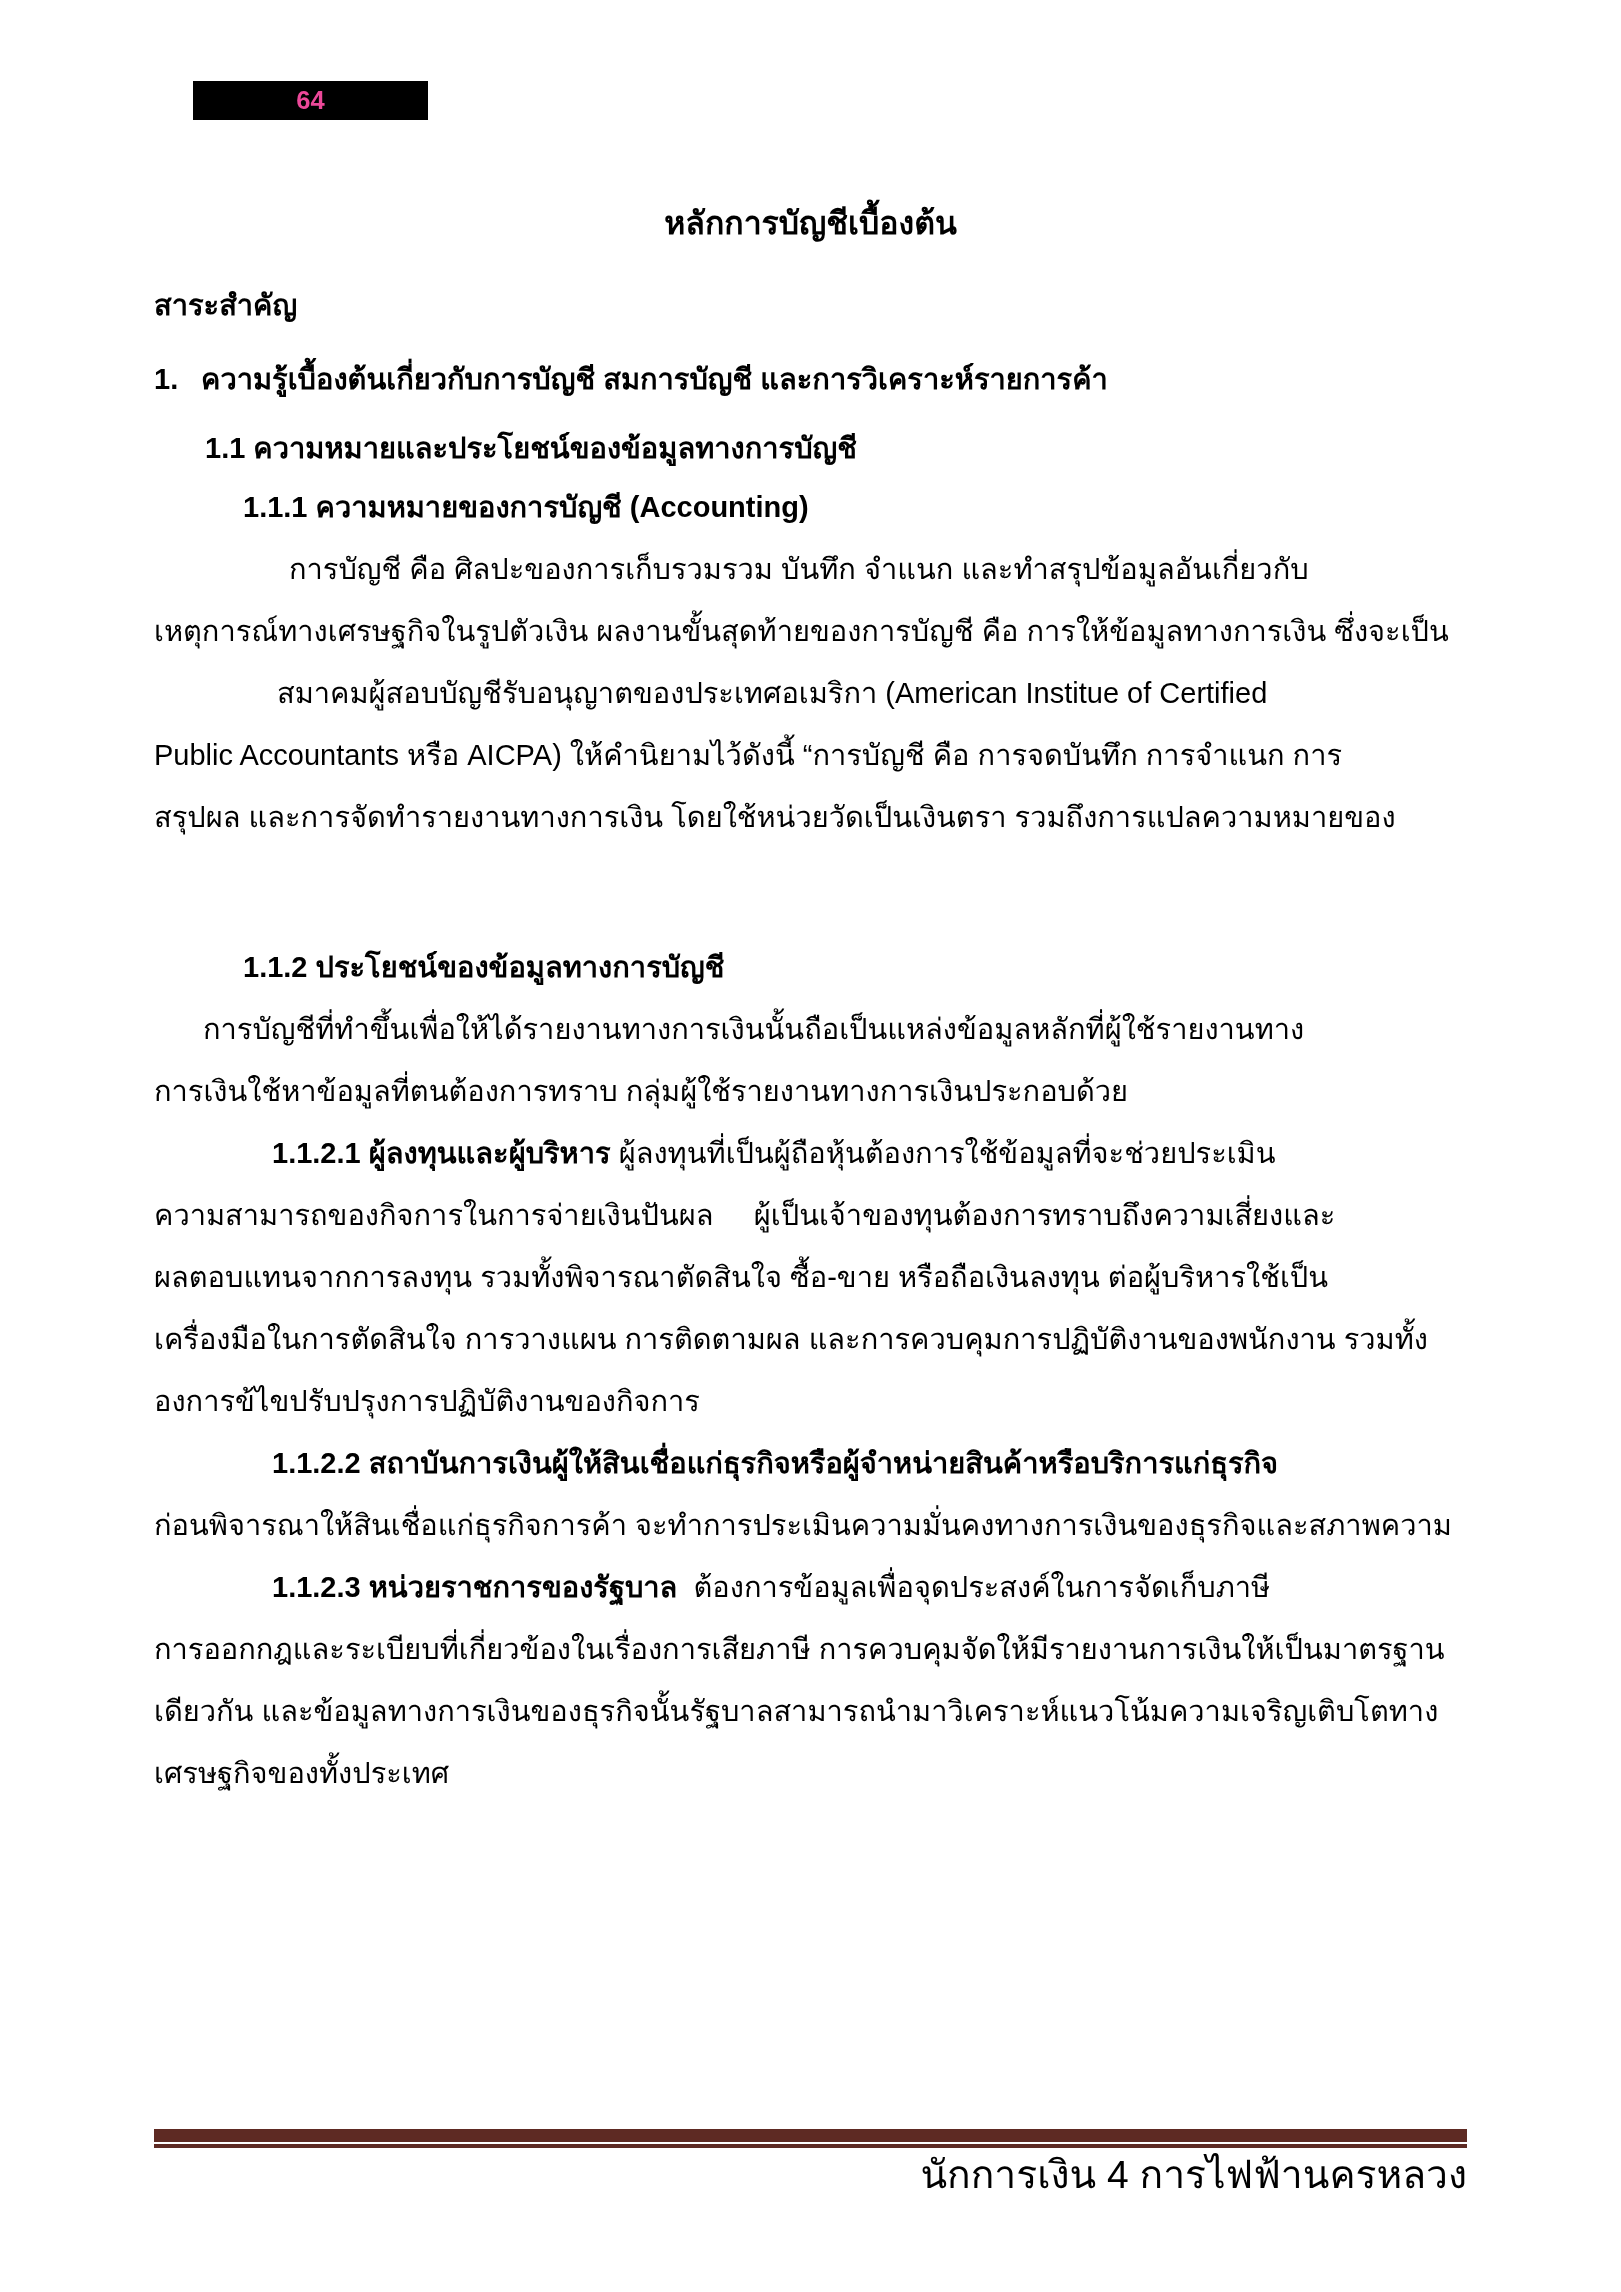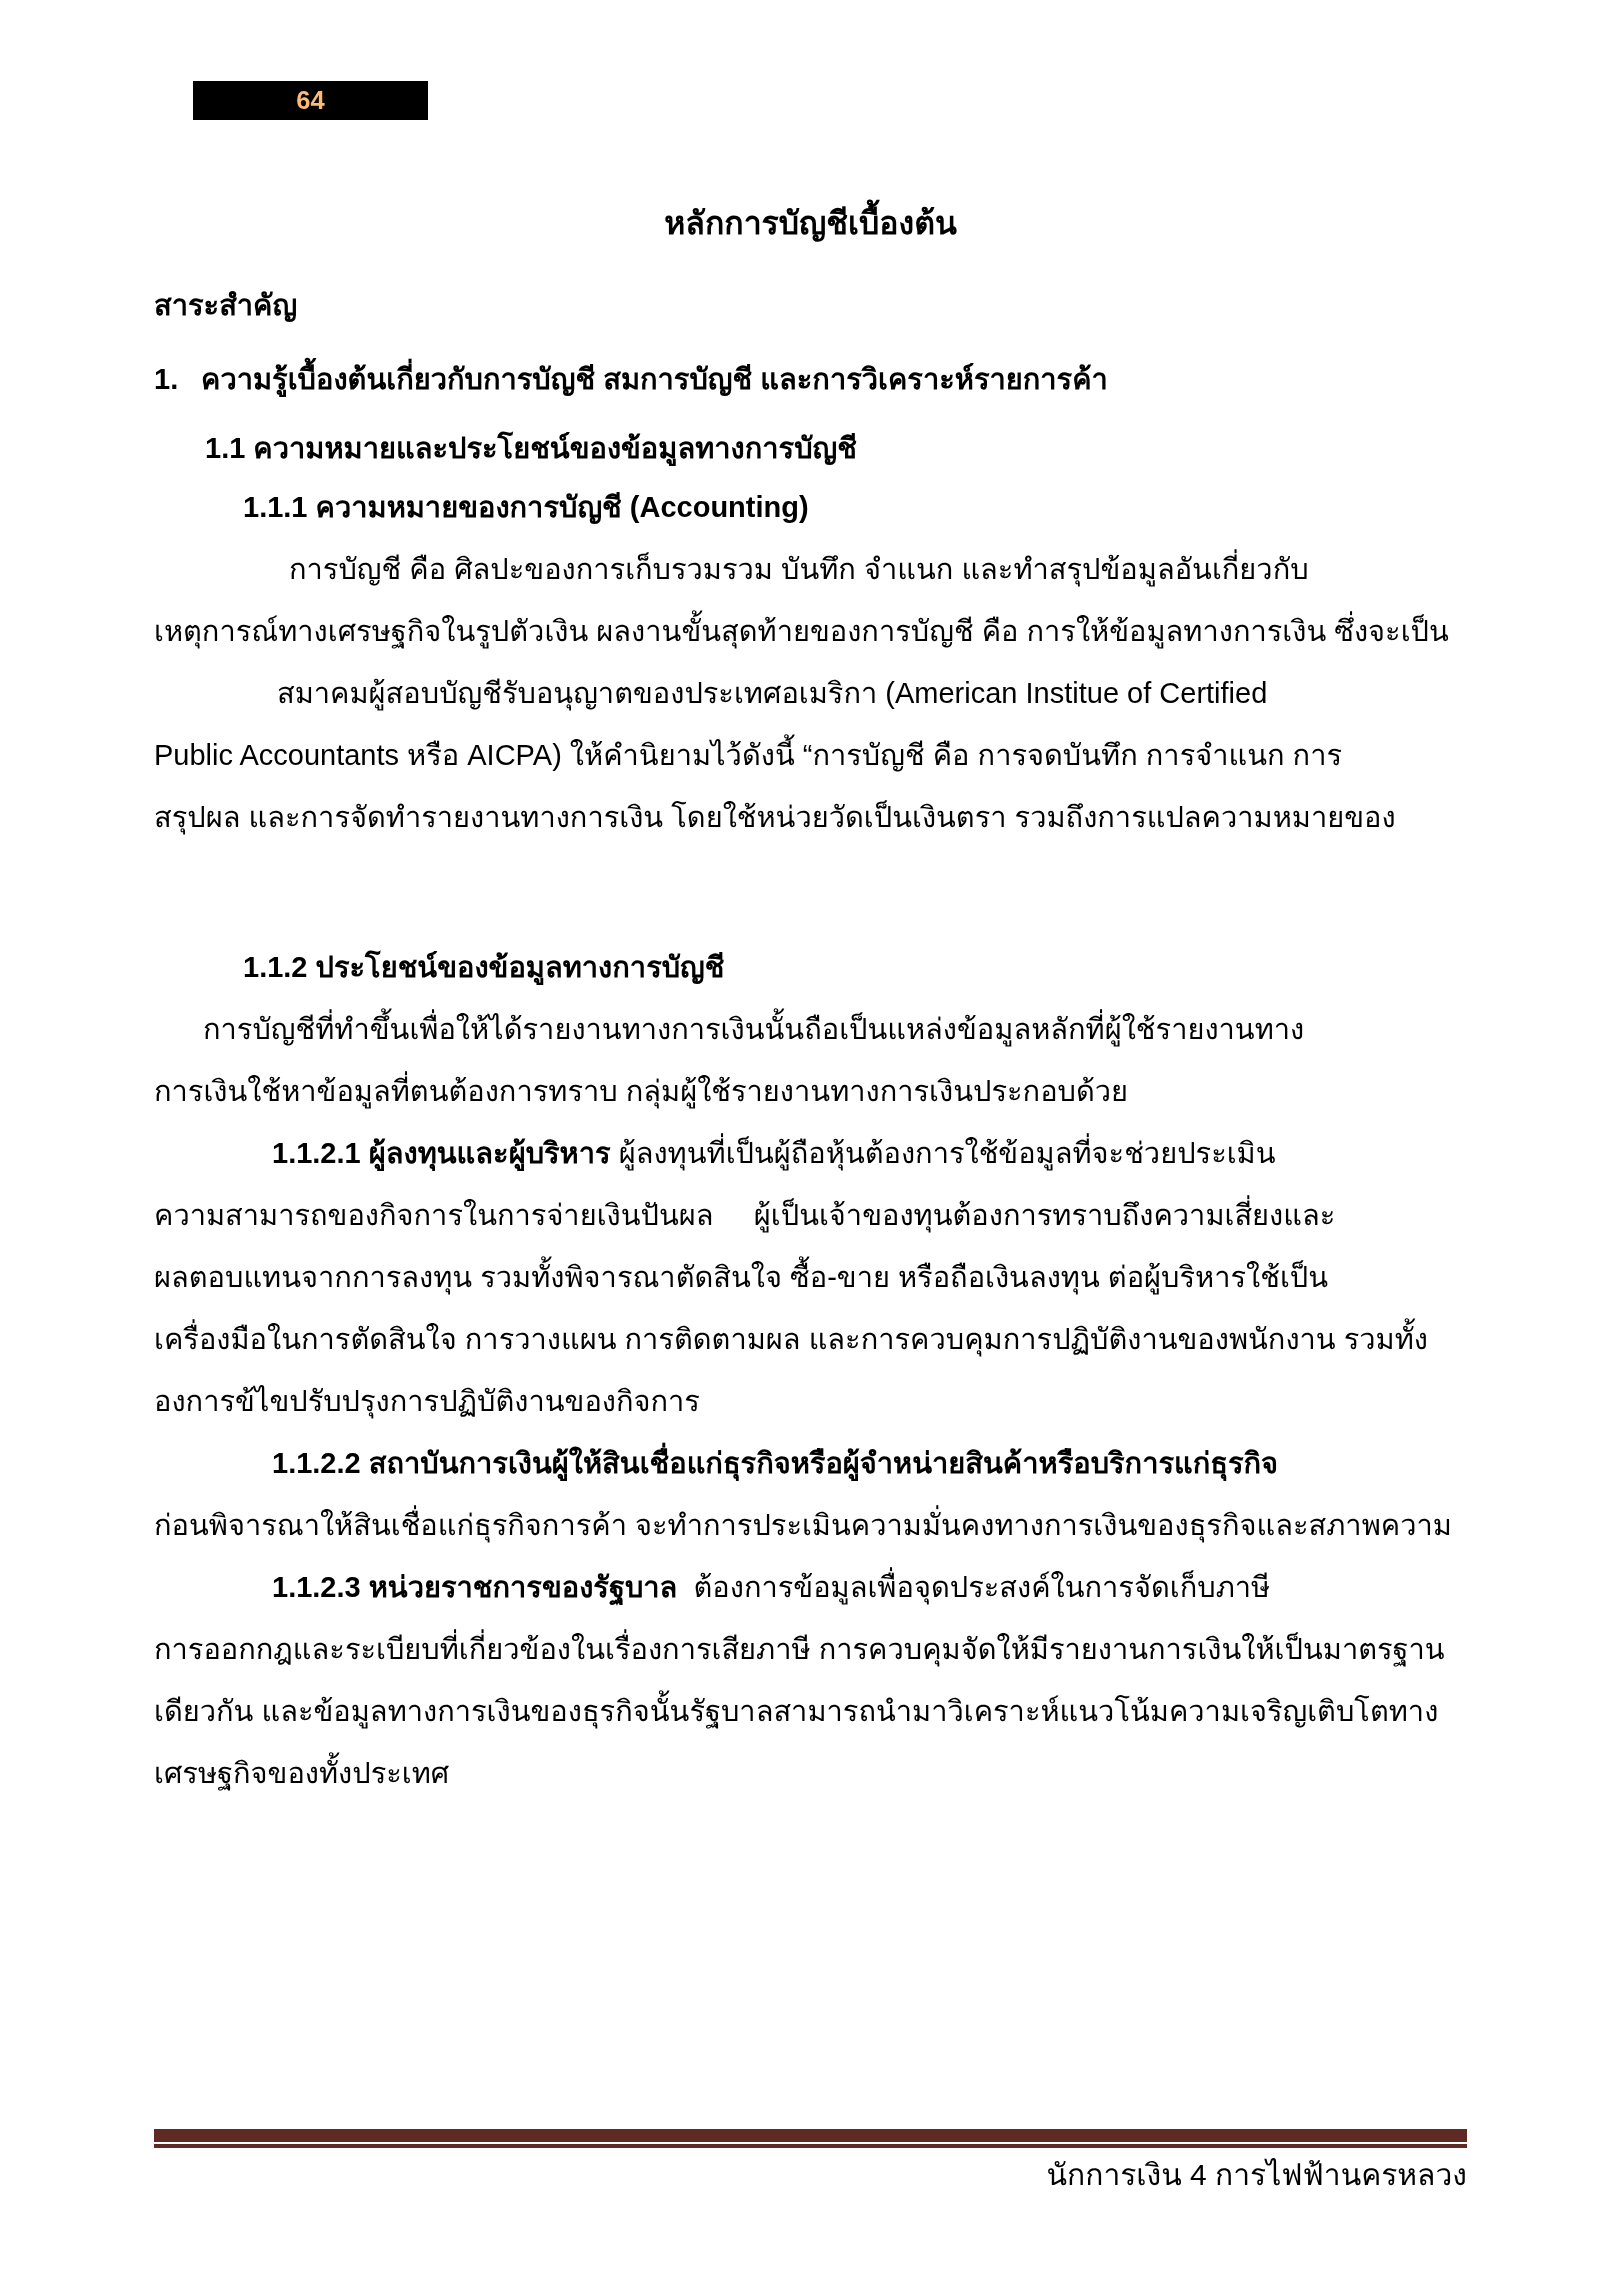--- a/index.html
+++ b/index.html
@@ -57,32 +57,32 @@
   .footer {
     position:absolute;
     left:154px; right:154px;
     top:2129px;
   }
   .rule-thick { height:12.7px; }
   .rule-thin  { height:3.9px; margin-top:2px; }
   .footer-text {
     margin-top:7.8px;
     text-align:right;
-    font-size:30px;
+    font-size:39px;
     line-height:39px;
     white-space:pre;
   }
 </style>
 </head>
 <body>
 
 <div class="page">
   <div class="content">
 
-    <div class="page-number-badge" style="background: rgb(0, 0, 0); color: #fdba74;">64</div>
+    <div class="page-number-badge" style="background: rgb(0, 0, 0); color: #ec4899;">64</div>
 
     <div class="doc-title">หลักการบัญชีเบื้องต้น</div>
 
     <div class="line b mt30">สาระสำคัญ</div>
 
     <div class="line b mt12"><span class="item-num">1.</span><span>ความรู้เบื้องต้นเกี่ยวกับการบัญชี สมการบัญชี และการวิเคราะห์รายการค้า</span></div>
 
     <div class="line b ind1 mt7">1.1 ความหมายและประโยชน์ของข้อมูลทางการบัญชี</div>
 
     <div class="line b ind2 mtn3">1.1.1 ความหมายของการบัญชี (Accounting)</div>

